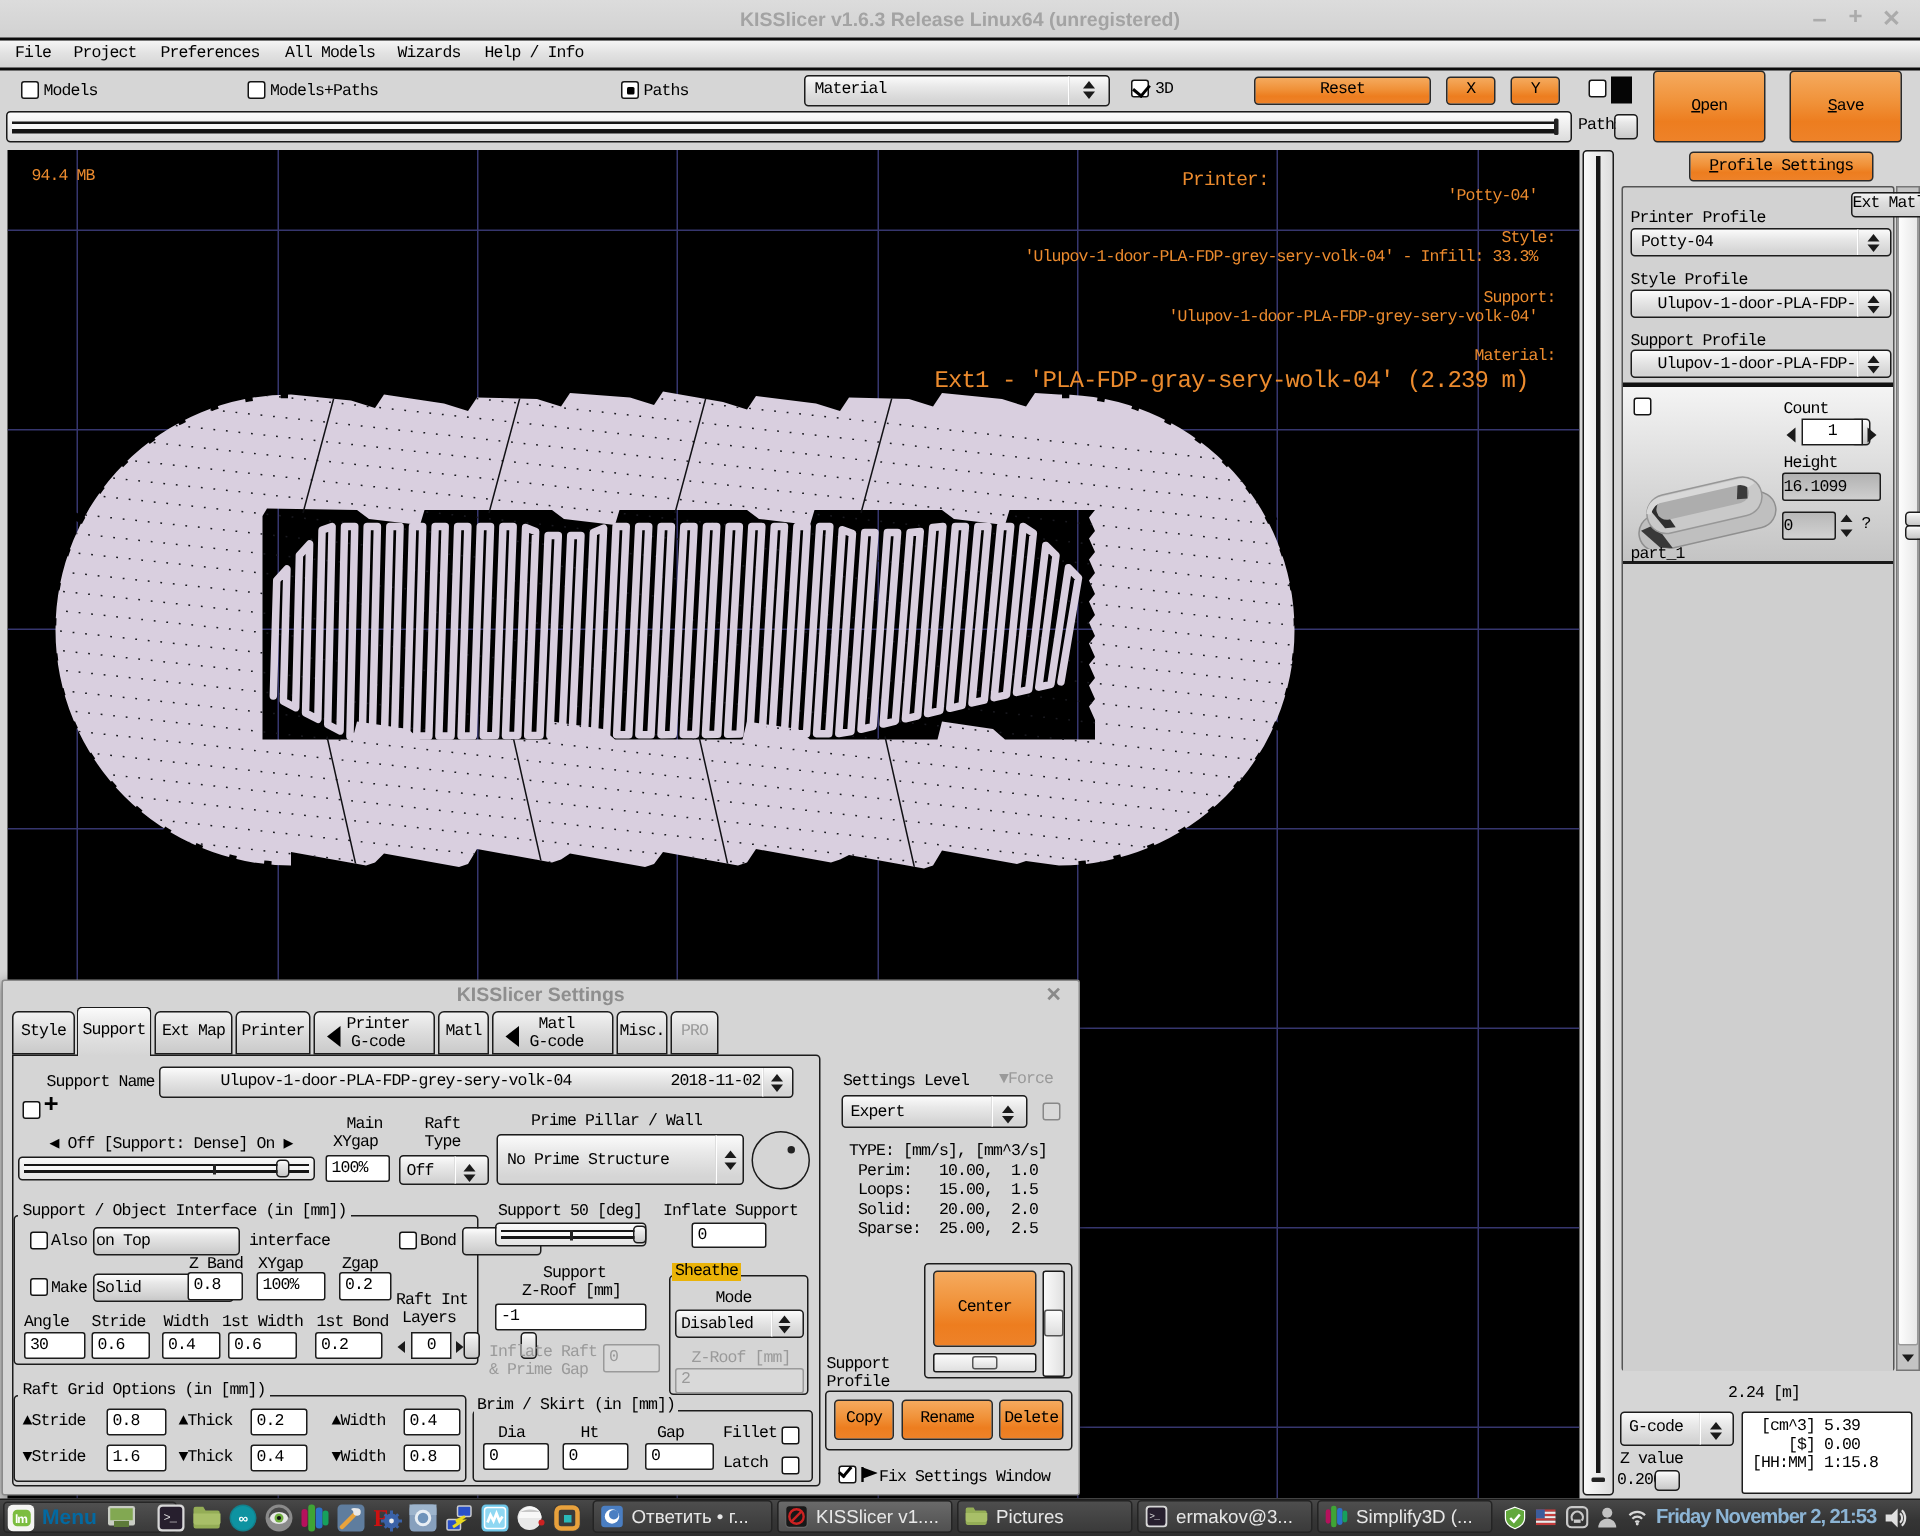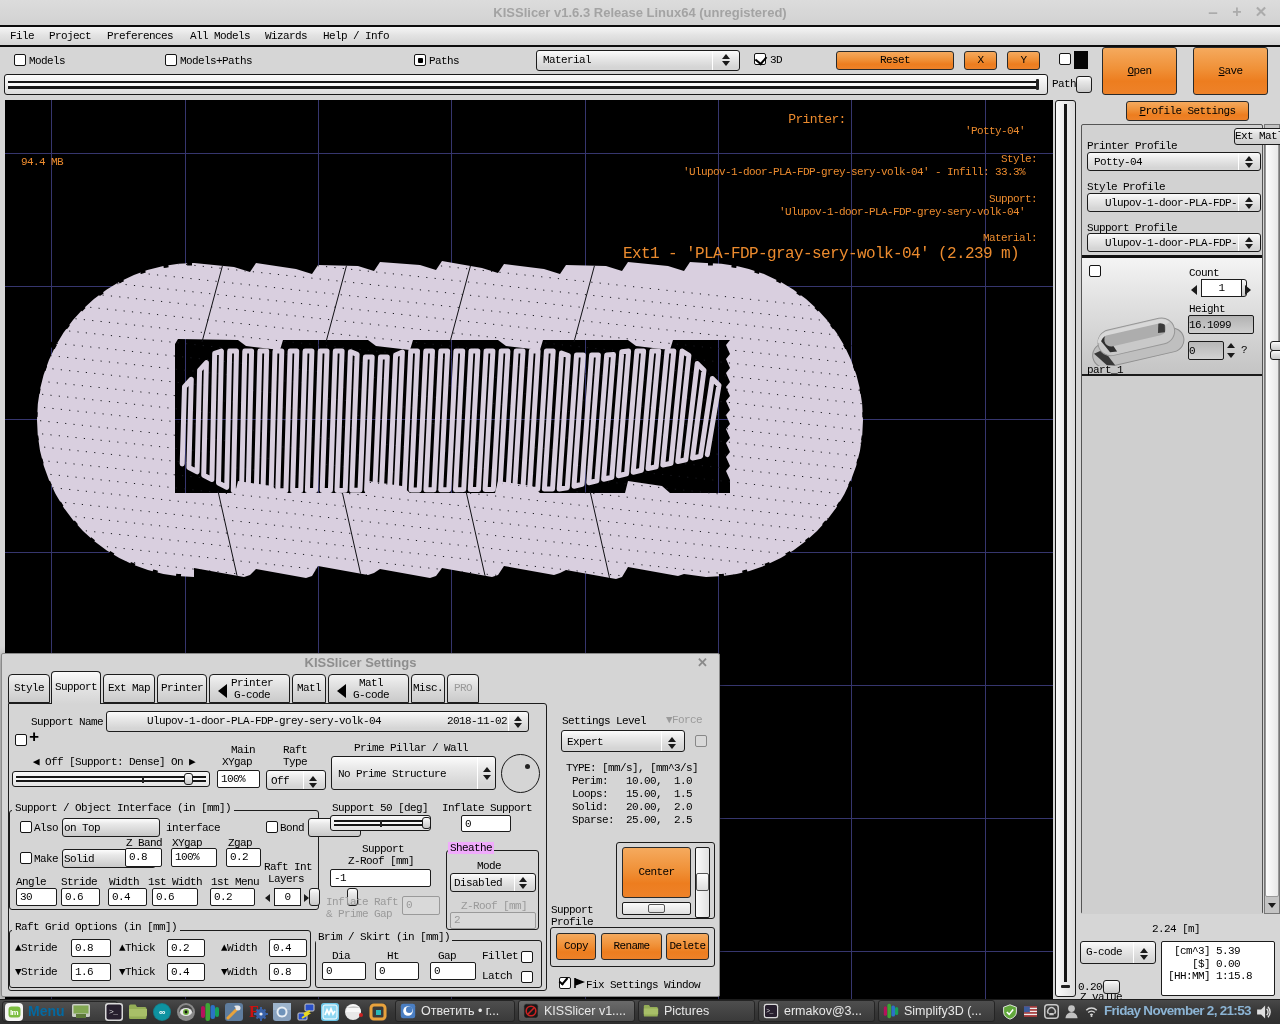--- a/index.html
+++ b/index.html
@@ -119,21 +119,21 @@
         <line x1="357" y1="480" x2="337" y2="391"></line>
         <line x1="467" y1="160" x2="445" y2="242"></line>
         <line x1="481" y1="480" x2="461" y2="391"></line>
         <line x1="591" y1="160" x2="569" y2="242"></line>
         <line x1="605" y1="480" x2="585" y2="391"></line>
       </g>
 <path d="M 703 162 A 158 158 0 0 1 703 478" fill="none" stroke="#000" stroke-width="7" stroke-dasharray="5 19"></path>
 <path d="M 187 162 A 158 158 0 0 0 187 478" fill="none" stroke="#000" stroke-width="7" stroke-dasharray="5 19"></path>
 <path d="M 177.2 364.0 L 179.5 286.8 L 186.3 279.3 L 183.9 367.5 L 192.1 371.8 L 194.6 270.1 L 201.4 262.6 L 198.7 375.3 L 206.9 379.5 L 209.7 253.4 L 216.4 251.0 L 213.5 383.0 L 221.7 387.3 L 224.7 251.0 L 231.5 251.0 L 228.3 390.8 L 236.5 391.0 L 239.8 251.0 L 246.6 251.0 L 243.2 390.9 L 251.3 390.9 L 254.9 251.0 L 261.7 251.0 L 258.0 390.8 L 266.1 390.8 L 270.0 251.0 L 276.8 251.0 L 272.8 390.7 L 280.9 390.7 L 285.1 251.0 L 291.8 251.0 L 287.6 390.6 L 295.7 390.6 L 300.1 251.0 L 306.9 251.0 L 302.4 390.6 L 310.5 390.5 L 315.2 251.0 L 322.0 251.0 L 317.2 390.5 L 325.4 390.4 L 330.3 251.0 L 337.1 251.0 L 332.0 390.4 L 340.2 390.3 L 345.4 251.7 L 352.1 254.3 L 346.8 390.3 L 355.0 390.2 L 360.4 257.0 L 367.2 257.0 L 361.6 390.2 L 369.8 390.1 L 375.5 257.0 L 382.3 257.0 L 376.4 390.1 L 384.6 390.1 L 390.6 255.0 L 397.4 252.1 L 391.3 390.0 L 399.4 390.0 L 405.7 251.0 L 412.5 251.0 L 406.1 389.9 L 414.2 389.9 L 420.8 251.0 L 427.5 251.0 L 420.9 389.8 L 429.0 389.8 L 435.8 251.0 L 442.6 251.0 L 435.7 389.8 L 443.8 389.7 L 450.9 251.0 L 457.7 251.0 L 450.5 389.7 L 458.7 389.6 L 466.0 251.0 L 472.8 251.0 L 465.3 389.6 L 473.5 389.5 L 481.1 251.0 L 487.9 251.0 L 480.1 389.5 L 488.3 389.4 L 496.2 251.0 L 502.9 251.0 L 494.9 389.4 L 503.1 389.3 L 511.2 251.0 L 518.0 251.0 L 509.7 389.3 L 517.9 389.3 L 526.3 251.0 L 533.1 251.0 L 524.6 389.2 L 532.7 389.2 L 541.4 251.0 L 548.2 251.0 L 539.4 389.1 L 547.5 389.1 L 556.5 253.1 L 563.3 255.6 L 554.2 389.0 L 562.3 387.7 L 571.5 255.0 L 578.3 255.0 L 569.0 386.2 L 577.1 384.2 L 586.6 255.0 L 593.4 255.0 L 583.8 382.7 L 591.9 380.7 L 601.7 255.0 L 608.5 254.4 L 598.6 379.2 L 606.8 377.2 L 616.8 251.7 L 623.6 251.0 L 613.4 375.7 L 621.6 373.7 L 631.9 251.0 L 638.6 251.0 L 628.2 372.2 L 636.4 370.2 L 646.9 251.0 L 653.7 251.0 L 643.0 368.6 L 651.2 366.7 L 662.0 251.0 L 668.8 251.0 L 657.8 365.1 L 666.0 363.2 L 677.1 251.0 L 683.9 255.4 L 672.7 361.6 L 680.8 359.7 L 692.2 263.6 L 699.0 270.3 L 687.5 358.1 L 695.6 356.2 L 707.3 278.5 L 714.0 285.2 L 702.3 354.6" fill="none" stroke="#d9cfdf" stroke-width="5" stroke-linejoin="round" stroke-linecap="round"></path>
 </svg>
-<div class="lab" style="left:16px;top:12px;color:#ec8b2e;white-space:nowrap;font-size:11px;margin-top:44px;">94.4 MB</div>
+<div class="lab" style="left:16px;top:12px;color:#ec8b2e;white-space:nowrap;font-size:11px;">94.4 MB</div>
 <div class="lab" style="left:612px;top:12px;width:400px;color:#ec8b2e;white-space:nowrap;font-size:13px;text-align:center;">Printer:</div>
 <div class="lab" style="left:632px;top:25px;width:400px;color:#ec8b2e;white-space:nowrap;font-size:11px;text-align:right;">'Potty-04'&nbsp;&nbsp;</div>
 <div class="lab" style="left:432px;top:53px;width:600px;color:#ec8b2e;white-space:nowrap;font-size:11px;text-align:right;">Style:</div>
 <div class="lab" style="left:432px;top:66px;width:600px;color:#ec8b2e;white-space:nowrap;font-size:11px;text-align:right;">'Ulupov-1-door-PLA-FDP-grey-sery-volk-04' - Infill: 33.3%&nbsp;&nbsp;</div>
 <div class="lab" style="left:432px;top:93px;width:600px;color:#ec8b2e;white-space:nowrap;font-size:11px;text-align:right;">Support:</div>
 <div class="lab" style="left:432px;top:106px;width:600px;color:#ec8b2e;white-space:nowrap;font-size:11px;text-align:right;">'Ulupov-1-door-PLA-FDP-grey-sery-volk-04'&nbsp;&nbsp;</div>
 <div class="lab" style="left:432px;top:132px;width:600px;color:#ec8b2e;white-space:nowrap;font-size:11px;text-align:right;">Material:</div>
 <div class="lab" style="left:432px;top:145px;width:600px;color:#ec8b2e;white-space:nowrap;font-size:16px;text-align:right;">Ext1 - 'PLA-FDP-gray-sery-wolk-04' (2.239 m)&nbsp;&nbsp;</div>
 </div>
 <div style="left:1055px;top:100px;width:21px;height:897px;background:linear-gradient(90deg,#fafafa,#ececec 50%,#dcdcdc);border:1px solid #1a1a1a;border-radius:3px;"></div>
@@ -196,21 +196,21 @@
 <path d="M-38 -6 a13 13 0 0 1 10 -9 l56 0 a12 12 0 0 1 9 5 l-5 2 a9 9 0 0 0 -6 -3 l-54 0 a10 10 0 0 0 -7 6 z" fill="#d8d8d8"></path>
 </g>
 </svg>
 <div class="lab" style="left:1087px;top:364px;">part_1</div>
 <div class="lab" style="left:1152px;top:923px;width:100px;">2.24 [m]</div>
 <div class="choice" style="left:1080px;top:941px;width:76px;height:23px;"></div>
 <div class="lab" style="left:1086px;top:946px;">G-code</div>
 <div class="cdiv" style="left:1133px;top:942px;height:21px;"></div>
 <div class="tu" style="left:1140px;top:948px;"></div>
 <div class="td" style="left:1140px;top:955px;"></div>
-<div class="lab" style="left:1080px;top:991px;text-align:center;">Z value</div>
+<div class="lab" style="left:1080px;top:967px;text-align:center;">Z value</div>
 <div class="lab" style="left:1078px;top:981px;">0.200</div>
 <div style="left:1161px;top:941px;width:114px;height:55px;background:#fff;border:1px solid #1c1c1c;border-radius:2px;padding:3px 0 0 6px;line-height:12.5px;white-space:pre;"> [cm^3] 5.39
     [$] 0.00
 [HH:MM] 1:15.8</div>
 <div style="left:1px;top:653px;width:719px;height:344px;background:#d5d5d5;border:1px solid #8a8a8a;border-radius:2px;box-shadow:0 2px 8px rgba(0,0,0,0.45);"></div>
 <div class="sans" style="left:1px;top:655px;width:719px;height:16px;text-align:center;font-weight:bold;font-size:13px;color:#8e8e8e;">KISSlicer Settings</div>
 <div class="sans" style="left:697px;top:655px;width:16px;height:16px;color:#8a8a8a;font-size:13px;font-weight:bold;">✕</div>
 <div style="left:8px;top:674px;width:42px;height:29px;background:linear-gradient(#f2f2f2,#dcdcdc 50%,#cacaca);z-index:3;border:1px solid #1c1c1c;border-radius:4px 4px 0 0;text-align:center;white-space:nowrap;overflow:hidden;">
     <div style="position:relative;top:7px;left:0;width:100%;">Style</div>
   </div>
@@ -290,21 +290,21 @@
 <div class="lab" style="z-index:6;left:34px;top:853px;z-index:7;">Make Solid</div>
 <div class="in" style="z-index:6;left:125px;top:848px;width:37px;height:19px;padding-top:2px;">0.8</div>
 <div class="in" style="z-index:6;left:171px;top:848px;width:46px;height:19px;padding-top:2px;">100%</div>
 <div class="in" style="z-index:6;left:226px;top:848px;width:35px;height:19px;padding-top:2px;">0.2</div>
 <div class="lab" style="z-index:6;left:264px;top:861px;">Raft Int</div>
 <div class="lab" style="z-index:6;left:268px;top:873px;">Layers</div>
 <div class="lab" style="z-index:6;left:16px;top:876px;">Angle</div>
 <div class="lab" style="z-index:6;left:61px;top:876px;">Stride</div>
 <div class="lab" style="z-index:6;left:109px;top:876px;">Width</div>
 <div class="lab" style="z-index:6;left:148px;top:876px;">1st Width</div>
-<div class="lab" style="z-index:6;left:211px;top:876px;">1st Menu</div>
+<div class="lab" style="z-index:6;left:211px;top:876px;">1st Bond</div>
 <div class="in" style="z-index:6;left:16px;top:888px;width:41px;height:18px;padding-top:2px;">30</div>
 <div class="in" style="z-index:6;left:61px;top:888px;width:39px;height:18px;padding-top:2px;">0.6</div>
 <div class="in" style="z-index:6;left:108px;top:888px;width:39px;height:18px;padding-top:2px;">0.4</div>
 <div class="in" style="z-index:6;left:152px;top:888px;width:46px;height:18px;padding-top:2px;">0.6</div>
 <div class="in" style="z-index:6;left:210px;top:888px;width:45px;height:18px;padding-top:2px;">0.2</div>
 <div class="b" style="z-index:6;left:263px;top:888px;width:11px;height:18px;"></div>
 <div class="tl" style="z-index:6;left:265px;top:894px;z-index:7;border-width:4px 5px 4px 0;"></div>
 <div style="z-index:6;left:274px;top:888px;width:27px;height:18px;background:#fff;border:1px solid #1c1c1c;text-align:center;padding-top:2px;">0</div>
 <div class="b" style="z-index:6;left:301px;top:888px;width:11px;height:18px;"></div>
 <div class="tr" style="z-index:6;left:304px;top:894px;z-index:7;border-width:4px 0 4px 5px;"></div>
@@ -328,21 +328,21 @@
 <div class="b" style="z-index:6;left:376px;top:817px;width:9px;height:12px;z-index:7;"></div>
 <div style="z-index:6;left:380px;top:820px;width:2px;height:7px;background:#222;z-index:8;"></div>
 <div class="lab" style="z-index:6;left:442px;top:802px;">Inflate Support</div>
 <div class="in" style="z-index:6;left:461px;top:815px;width:50px;height:17px;padding-top:2px;">0</div>
 <div class="lab" style="z-index:6;left:362px;top:843px;">Support</div>
 <div class="lab" style="z-index:6;left:348px;top:855px;">Z-Roof [mm]</div>
 <div class="in" style="z-index:6;left:330px;top:869px;width:101px;height:18px;padding-top:2px;">-1</div>
 <div class="lab" style="z-index:6;left:326px;top:896px;color:#9a9a9a;">Inflate Raft</div>
 <div class="lab" style="z-index:6;left:326px;top:908px;color:#9a9a9a;">&amp; Prime Gap</div>
 <div class="din" style="z-index:6;left:402px;top:896px;width:38px;height:19px;padding-top:2px;">0</div>
-<div class="lab" style="z-index:6;left:448px;top:842px;background:#f0abfc;padding:0 2px;z-index:7;">Sheathe</div>
+<div class="lab" style="z-index:6;left:448px;top:842px;background:#eab308;padding:0 2px;z-index:7;">Sheathe</div>
 <div style="z-index:6;left:446px;top:850px;width:93px;height:80px;border:1px solid #1c1c1c;border-radius:3px;"></div>
 <div class="lab" style="z-index:6;left:477px;top:860px;">Mode</div>
 <div class="choice" style="z-index:6;left:450px;top:873px;width:86px;height:19px;"></div>
 <div class="lab" style="z-index:6;left:454px;top:877px;text-align:right;">Disabled</div>
 <div class="cdiv" style="z-index:6;left:514px;top:874px;height:17px;"></div>
 <div class="tu" style="z-index:6;left:519px;top:877px;"></div>
 <div class="td" style="z-index:6;left:519px;top:884px;"></div>
 <div class="lab" style="z-index:6;left:461px;top:900px;color:#9a9a9a;">Z-Roof [mm]</div>
 <div class="din" style="z-index:6;left:450px;top:912px;width:86px;height:17px;padding-top:1px;">2</div>
 <div class="lab" style="z-index:6;left:316px;top:931px;background:#d5d5d5;padding:0 2px;z-index:7;">Brim / Skirt (in [mm])</div>

